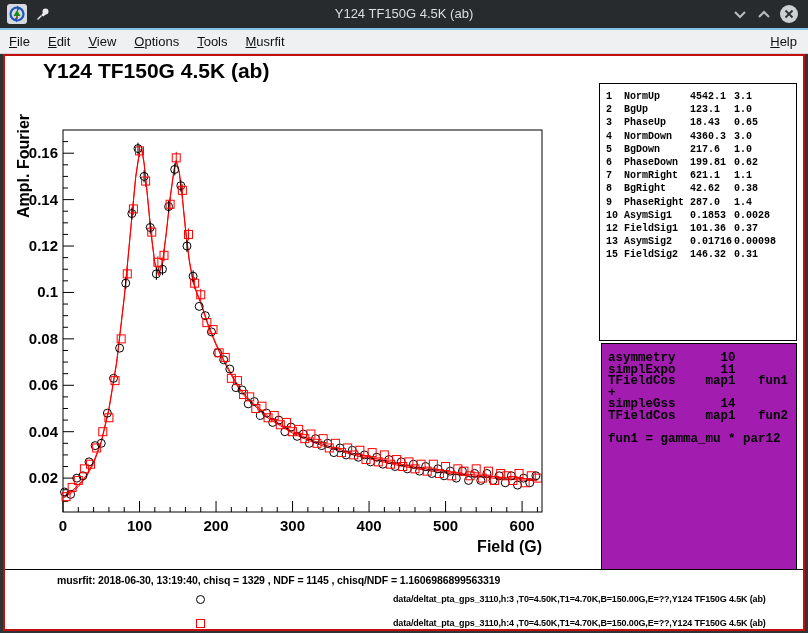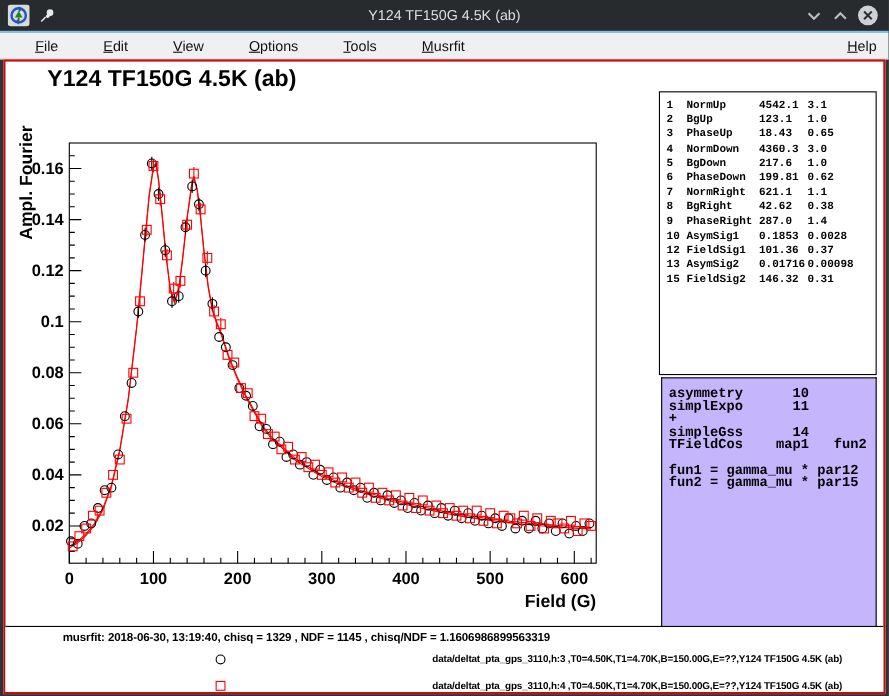--- a/index.html
+++ b/index.html
@@ -22,21 +22,21 @@
   }
   .winbtn{position:absolute;top:4px;width:20px;height:20px;}
   .btn-min{right:58px;} .btn-max{right:34px;} .btn-close{right:9px;}
   .accentline{position:absolute;left:0;top:28px;width:808px;height:2px;background:#7fc0e4;}
   
   .menubar{
     position:absolute;left:0;top:30px;width:808px;height:24px;
     background:#eff0f1;border-bottom:1px solid #d5d6d7;
     display:flex;align-items:center;font-size:13px;color:#111;
   }
-  .menubar .item{padding:3px 9px;cursor:default;margin-left:23px;}
+  .menubar .item{padding:3px 9px;cursor:default;}
   .menubar .spacer{flex:1;}
   .menubar .help{padding:3px 11px;text-align:center;}
   
   .canvas{
     position:absolute;left:3px;top:54px;width:802px;height:577px;
     background:#ffffff;border:2px solid #c40e0e;
   }
   .padsep{position:absolute;left:0;top:513px;width:798px;height:0;border-top:1px solid #000;}
   
   .plotsvg{position:absolute;left:0;top:0;}
@@ -45,21 +45,21 @@
     position:absolute;left:594px;top:27px;width:198px;height:258px;
     border:1px solid #000;background:#fff;
     font-family:"Liberation Mono","DejaVu Sans Mono",monospace;
     font-weight:bold;font-size:10px;color:#000;
     padding:6px 0 0 6px;overflow:hidden;
   }
   .paramrow{display:grid;grid-template-columns:18px 66px 44px auto;height:13.2px;line-height:13px;white-space:nowrap;}
   
   .theorybox{
     position:absolute;left:596px;top:287px;width:196px;height:227px;
-    border:1px solid #000;border-bottom:none;background:#c4b5fd;
+    border:1px solid #000;border-bottom:none;background:#a21caf;
     font-family:"Liberation Mono","DejaVu Sans Mono",monospace;
     font-weight:bold;font-size:12.5px;color:#000;
     padding:9px 0 0 6px;overflow:hidden;
   }
   .theoryline{height:11.5px;line-height:11px;white-space:pre;}
   .theoryline.gap{height:12px;}
   
   .infopad{position:absolute;left:0;top:514px;width:798px;height:59px;background:#fff;}
   .fitinfo{
     position:absolute;left:52px;top:4px;
@@ -473,26 +473,26 @@
           <span>15</span>
           <span>FieldSig2</span>
           <span>146.32</span>
           <span>0.31</span>
         </div>
       </div>
 
     <div class="theorybox" id="theorybox">
         <div class="theoryline">asymmetry      10</div>
         <div class="theoryline">simplExpo      11</div>
+        <div class="theoryline">TFieldCos    map1   fun1</div>
         <div class="theoryline">+</div>
         <div class="theoryline">simpleGss      14</div>
         <div class="theoryline">TFieldCos    map1   fun2</div>
         <div class="theoryline gap"></div>
         <div class="theoryline">fun1 = gamma_mu * par12</div>
-        <div class="theoryline">fun2 = gamma_mu * par15</div>
       </div>
 
     <div class="padsep"></div>
 
     <div class="infopad">
       <div class="fitinfo">musrfit: 2018-06-30, 13:19:40, chisq = 1329 , NDF = 1145 , chisq/NDF = 1.1606986899563319</div>
       <div id="legend">
           <div class="legendrow" style="top: 23px;">
             <span class="marker circle"></span>
             <span class="ltext">data/deltat_pta_gps_3110,h:3 ,T0=4.50K,T1=4.70K,B=150.00G,E=??,Y124 TF150G 4.5K (ab)</span>

